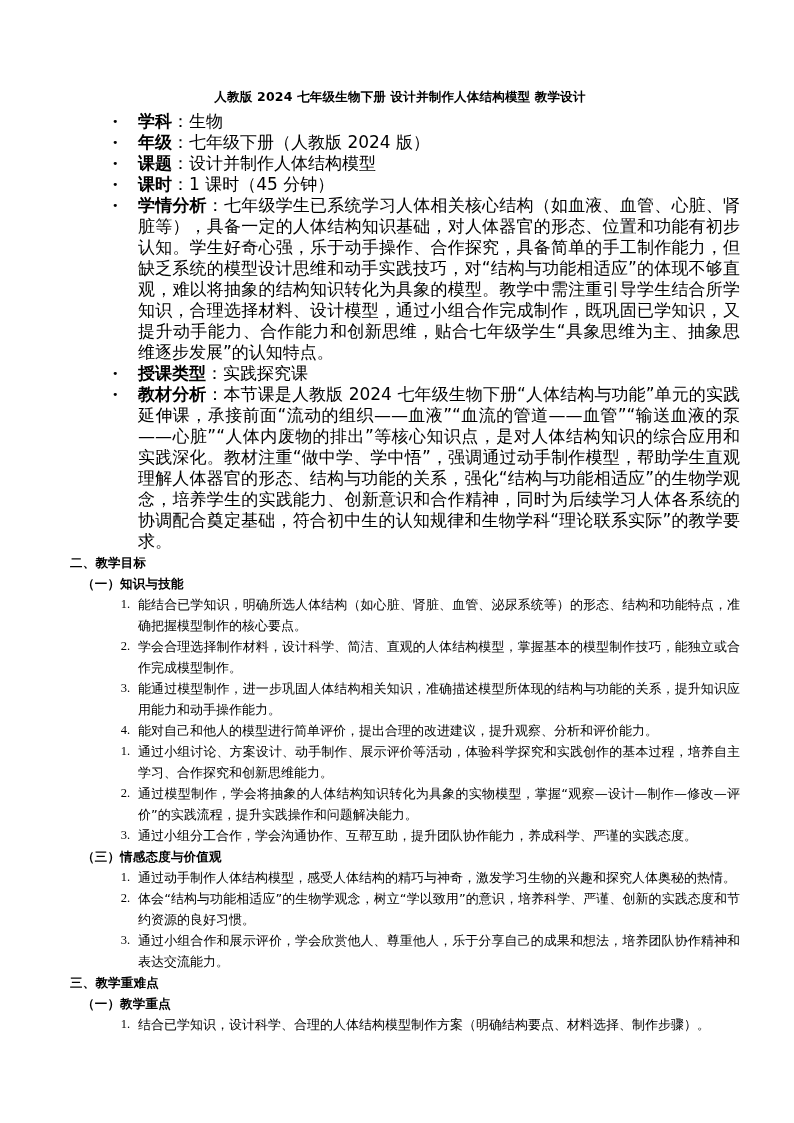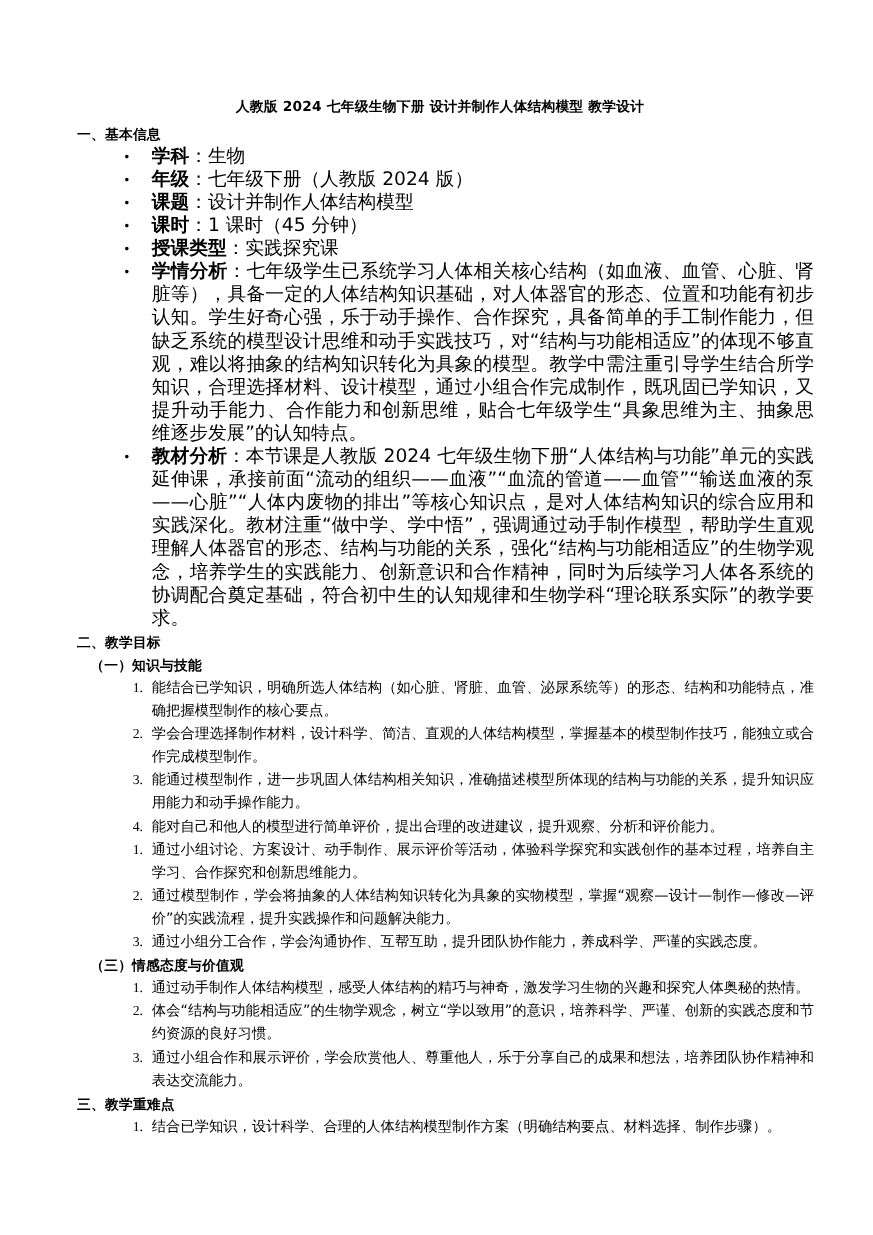--- a/index.html
+++ b/index.html
@@ -103,28 +103,27 @@
   }
 </style>
 </head>
 <body>
 
 <div class="page">
   <div class="content">
 
     <div class="doc-title">人教版 2024 七年级生物下册 设计并制作人体结构模型 教学设计</div>
 
-    <div class="h1">一、基本信息</div>
     <ul class="bullets">
       <li><span class="lbl">学科</span><span>：生物</span></li>
       <li><span class="lbl">年级</span><span>：七年级下册（人教版 2024 版）</span></li>
       <li><span class="lbl">课题</span><span>：设计并制作人体结构模型</span></li>
       <li><span class="lbl">课时</span><span>：1 课时（45 分钟）</span></li>
+      <li><span class="lbl">学情分析</span><span>：七年级学生已系统学习人体相关核心结构（如血液、血管、心脏、肾脏等），具备一定的人体结构知识基础，对人体器官的形态、位置和功能有初步认知。学生好奇心强，乐于动手操作、合作探究，具备简单的手工制作能力，但缺乏系统的模型设计思维和动手实践技巧，对“结构与功能相适应”的体现不够直观，难以将抽象的结构知识转化为具象的模型。教学中需注重引导学生结合所学知识，合理选择材料、设计模型，通过小组合作完成制作，既巩固已学知识，又提升动手能力、合作能力和创新思维，贴合七年级学生“具象思维为主、抽象思维逐步发展”的认知特点。</span></li>
       <li><span class="lbl">授课类型</span><span>：实践探究课</span></li>
-      <li><span class="lbl">学情分析</span><span>：七年级学生已系统学习人体相关核心结构（如血液、血管、心脏、肾脏等），具备一定的人体结构知识基础，对人体器官的形态、位置和功能有初步认知。学生好奇心强，乐于动手操作、合作探究，具备简单的手工制作能力，但缺乏系统的模型设计思维和动手实践技巧，对“结构与功能相适应”的体现不够直观，难以将抽象的结构知识转化为具象的模型。教学中需注重引导学生结合所学知识，合理选择材料、设计模型，通过小组合作完成制作，既巩固已学知识，又提升动手能力、合作能力和创新思维，贴合七年级学生“具象思维为主、抽象思维逐步发展”的认知特点。</span></li>
       <li><span class="lbl">教材分析</span><span>：本节课是人教版 2024 七年级生物下册“人体结构与功能”单元的实践延伸课，承接前面“流动的组织——血液”“血流的管道——血管”“输送血液的泵——心脏”“人体内废物的排出”等核心知识点，是对人体结构知识的综合应用和实践深化。教材注重“做中学、学中悟”，强调通过动手制作模型，帮助学生直观理解人体器官的形态、结构与功能的关系，强化“结构与功能相适应”的生物学观念，培养学生的实践能力、创新意识和合作精神，同时为后续学习人体各系统的协调配合奠定基础，符合初中生的认知规律和生物学科“理论联系实际”的教学要求。</span></li>
     </ul>
 
     <div class="h1">二、教学目标</div>
 
     <div class="h2">（一）知识与技能</div>
     <ol class="nums">
       <li>能结合已学知识，明确所选人体结构（如心脏、肾脏、血管、泌尿系统等）的形态、结构和功能特点，准确把握模型制作的核心要点。</li>
       <li>学会合理选择制作材料，设计科学、简洁、直观的人体结构模型，掌握基本的模型制作技巧，能独立或合作完成模型制作。</li>
       <li>能通过模型制作，进一步巩固人体结构相关知识，准确描述模型所体现的结构与功能的关系，提升知识应用能力和动手操作能力。</li>
@@ -139,18 +138,19 @@
 
     <div class="h2">（三）情感态度与价值观</div>
     <ol class="nums">
       <li>通过动手制作人体结构模型，感受人体结构的精巧与神奇，激发学习生物的兴趣和探究人体奥秘的热情。</li>
       <li>体会“结构与功能相适应”的生物学观念，树立“学以致用”的意识，培养科学、严谨、创新的实践态度和节约资源的良好习惯。</li>
       <li>通过小组合作和展示评价，学会欣赏他人、尊重他人，乐于分享自己的成果和想法，培养团队协作精神和表达交流能力。</li>
     </ol>
 
     <div class="h1">三、教学重难点</div>
 
+    <div class="h2">（一）教学重点</div>
     <ol class="nums">
       <li>结合已学知识，设计科学、合理的人体结构模型制作方案（明确结构要点、材料选择、制作步骤）。</li>
     </ol>
 
   </div>
 </div>
 
 </body></html>

